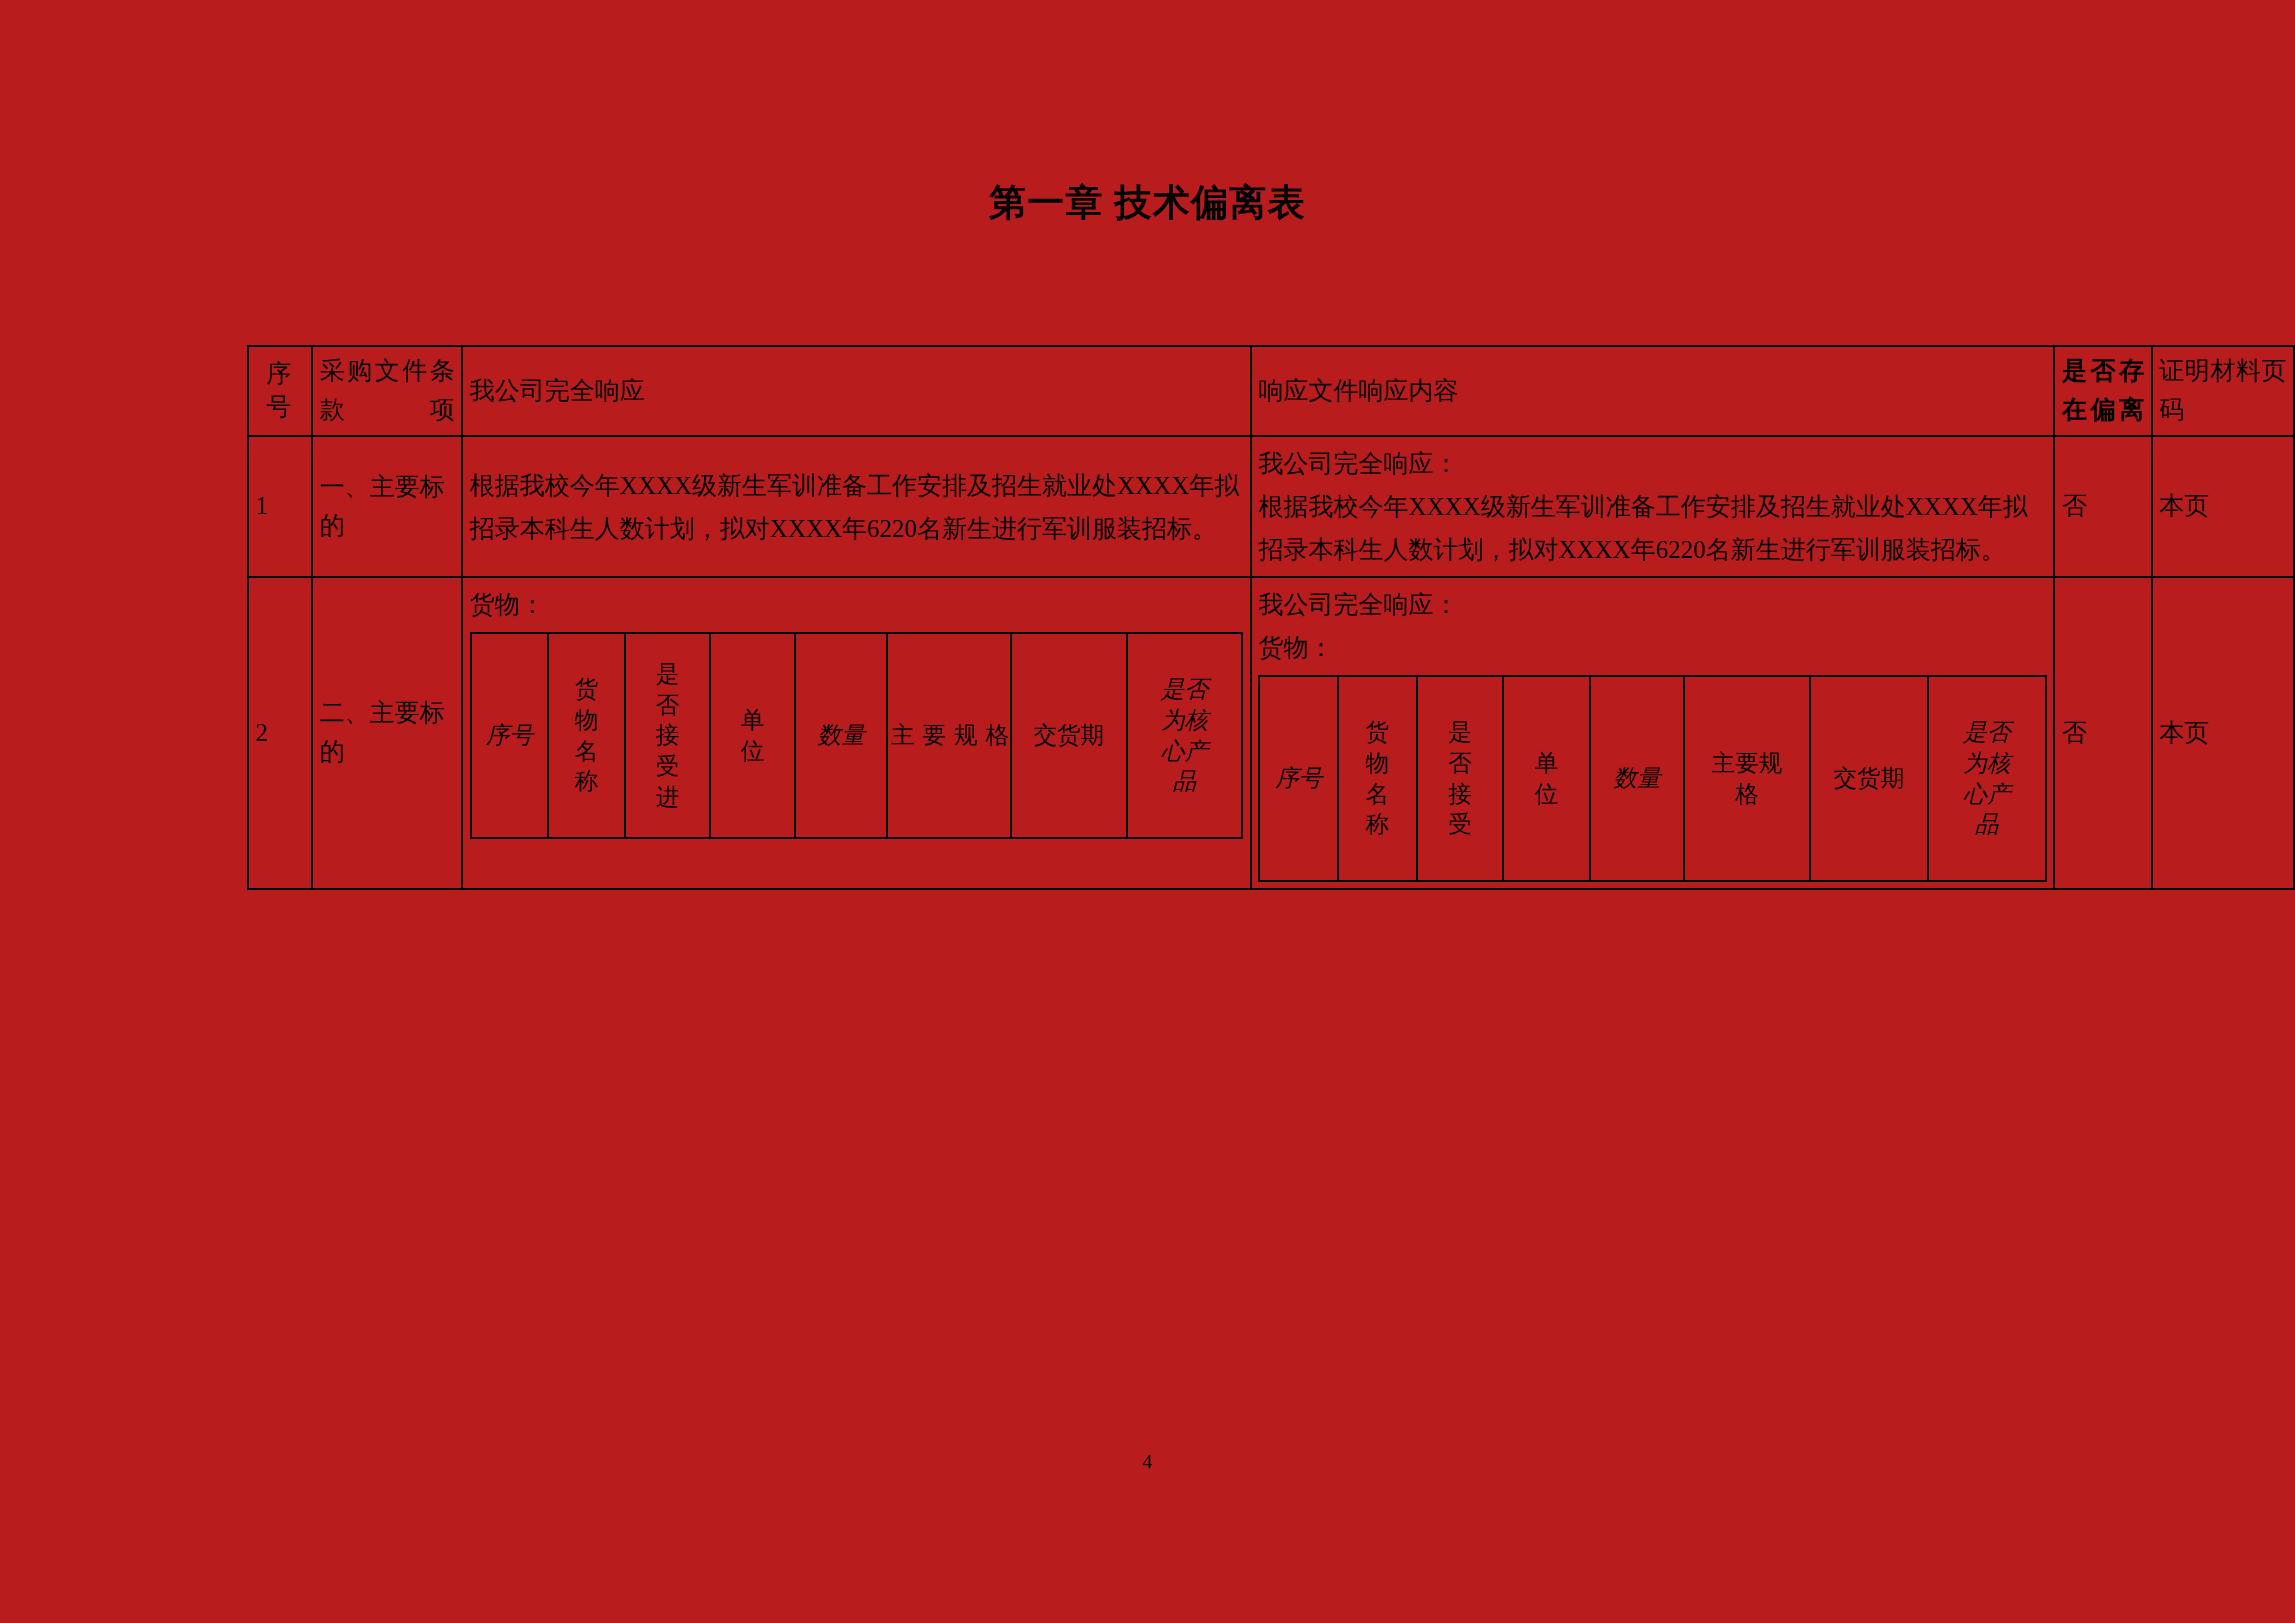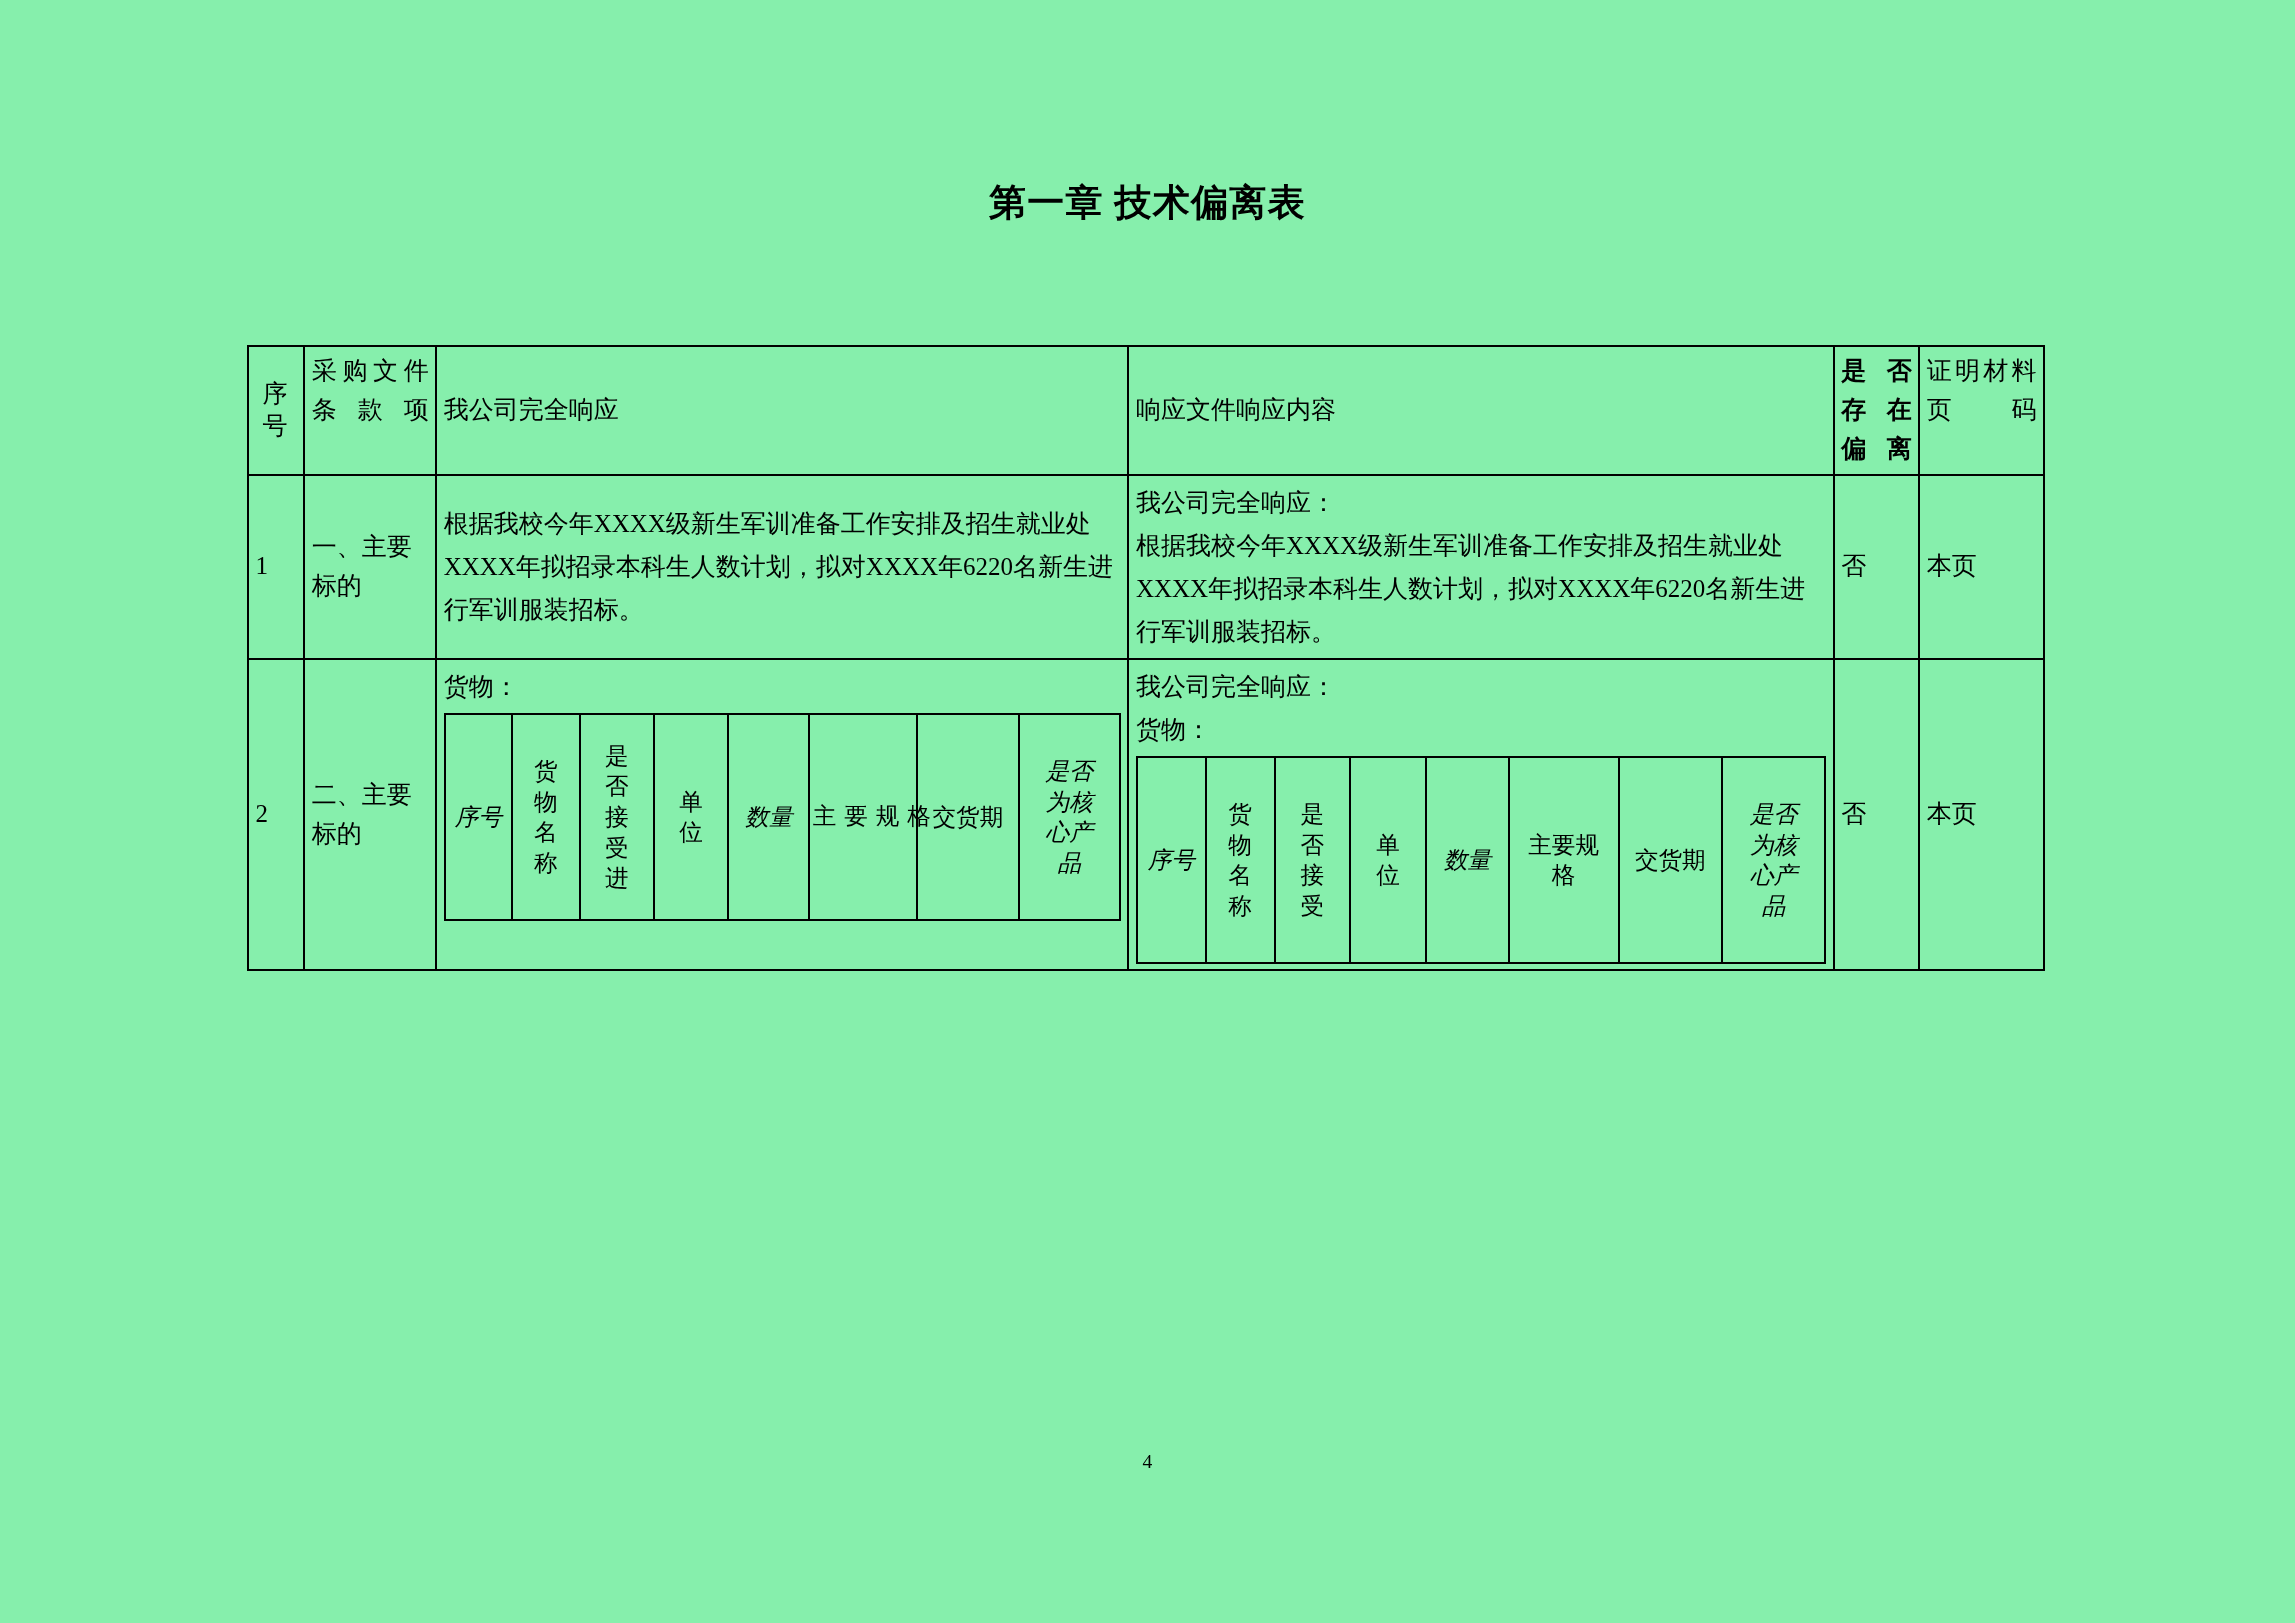--- a/index.html
+++ b/index.html
@@ -8,42 +8,42 @@
     background: #ffffff;
   }
   body {
     font-family: "Liberation Serif", "DejaVu Serif", serif;
     color: #000000;
   }
   .page {
     width: 2295px;
     height: 1623px;
     position: relative;
-    background: #86efac;
+    background: #b91c1c;
     box-sizing: border-box;
     overflow: hidden;
   }
   .doc-title {
     text-align: center;
     font-size: 37px;
     font-weight: bold;
     letter-spacing: 1.3px;
     margin: 0;
     padding-top: 178px;
     font-family: "Liberation Serif", "DejaVu Serif", serif;
   }
   .table-wrap {
     position: absolute;
     left: 247px;
     top: 345px;
     width: 1798px;
   }
   table.main {
     border-collapse: collapse;
-    width: 1798px;
+    width: 2048px;
     table-layout: fixed;
     border-radius: 12px;
   }
   table.main > tbody > tr > td {
     border: 2px solid #000000;
     vertical-align: top;
     padding: 5.2px 6.5px;
     font-size: 25px;
     line-height: 1.55;
   }

